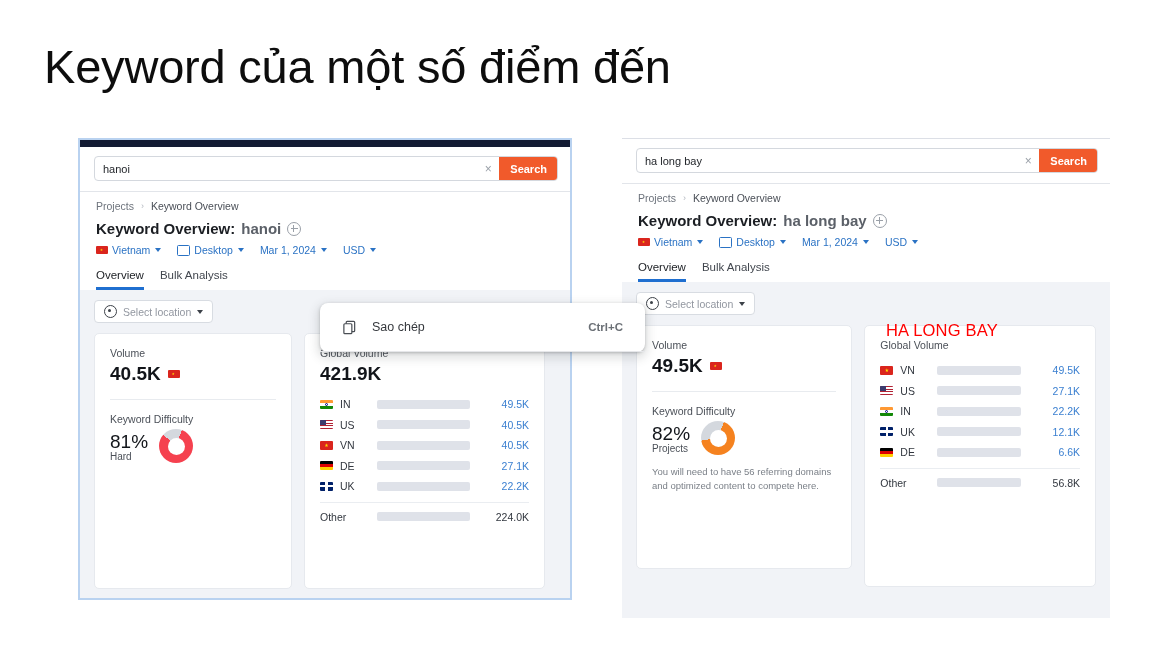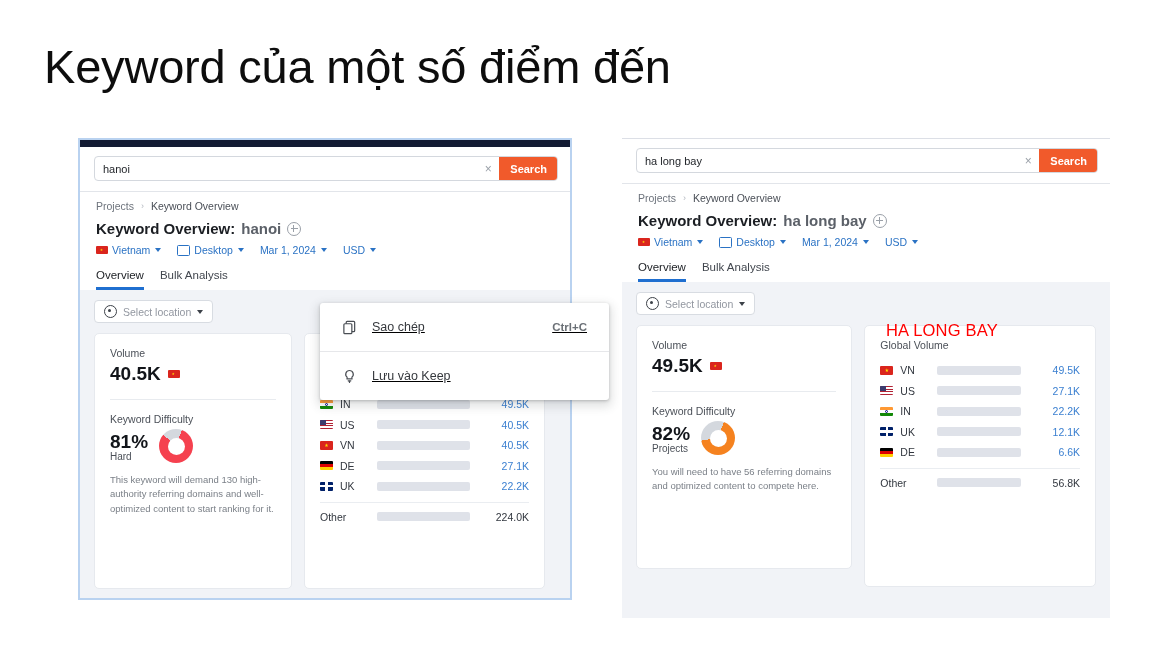--- a/index.html
+++ b/index.html
@@ -92,21 +92,21 @@
     border-right:3.5px solid transparent;border-top:4px solid #3c4148;}
 
   .cards{display:flex;gap:12px;margin-top:10px;align-items:flex-start;}
   .card{background:#fff;border:1px solid #e6e9ee;border-radius:5px;padding:13px 15px 16px 15px;}
 
   .card-label{font-size:10.5px;color:#4b5058;}
   .big-num{font-size:19px;font-weight:700;color:#12151a;margin-top:4px;display:flex;align-items:center;gap:7px;}
   .hr{height:1px;background:#e8ebef;margin:14px 0 13px 0;}
 
   .kd-row{display:flex;align-items:center;gap:11px;margin-top:4px;}
-  .kd-pct{font-size:19px;font-weight:700;color:#12151a;}
+  .kd-pct{font-size:19px;font-weight:400;color:#12151a;}
   .kd-word{font-size:10px;color:#4b5058;margin-top:-2px;}
   .donut{width:34px;height:34px;border-radius:50%;}
   .donut .hole{width:17px;height:17px;background:#fff;border-radius:50%;margin:8.5px auto 0 auto;}
   .kd-note{font-size:9.5px;color:#7b8088;line-height:1.5;margin-top:10px;}
 
   
   .gv-rows{margin-top:9px;}
   .gv-row{display:flex;align-items:center;height:20.5px;font-size:10.5px;}
   .gv-row .flag{width:13px;height:9px;border-radius:1px;margin-right:7px;flex:none;overflow:hidden;position:relative;}
   .gv-row .cc{width:26px;color:#32373f;flex:none;}
@@ -137,23 +137,23 @@
     clip-path:polygon(50% 0,61% 35%,98% 35%,68% 57%,79% 91%,50% 70%,21% 91%,32% 57%,2% 35%,39% 35%);}
 
   
   .annot{
     position:absolute;left:886px;top:321px;font-size:16.5px;color:#ff0000;
     letter-spacing:0.2px;white-space:nowrap;
   }
 
   
   .ctxmenu{
-    position:absolute;left:320px;top:303px;width:289px;background:#ffffff;
+    position:absolute;left:320px;top:303px;width:325px;background:#ffffff;
     box-shadow:0 1px 3px rgba(60,64,67,.3),0 4px 10px 3px rgba(60,64,67,.15);
-    border-radius:3px;z-index:50;text-decoration:underline;
+    border-radius:8px;z-index:50;
   }
   .ctx-item{display:flex;align-items:center;height:48px;padding:0 22px;font-size:12.5px;color:#35383d;}
   .ctx-item .ic{width:30px;display:flex;align-items:center;color:#4a4e54;}
   .ctx-item .lbl{flex:1;}
   .ctx-item .sc{color:#6b7076;font-size:11.5px;font-weight:700;}
   .ctx-div{height:1px;background:#e6e7ea;margin:0 0 0 0;}
 </style>
 </head>
 <body>
 
@@ -226,21 +226,20 @@
         <div class="card-label">Keyword Difficulty</div>
         <div class="kd-row">
           <div>
             <div class="kd-pct">81%</div>
             <div class="kd-word">Hard</div>
           </div>
           <div class="donut" id="donut-left" style="background: conic-gradient(from 20deg, rgb(245, 65, 79) 0deg, rgb(245, 65, 79) 291.6deg, rgb(212, 216, 222) 291.6deg, rgb(212, 216, 222) 360deg);">
               <div class="hole"></div>
             </div>
         </div>
-        <div class="kd-note">This keyword will demand 130 high-authority referring domains and well-optimized content to start ranking for it.</div>
       </div>
 
       <div class="card" style="width:241px;height:256px;box-sizing:border-box;padding-top:13px;">
         <div class="card-label">Global Volume</div>
         <div class="big-num">421.9K</div>
         <div class="gv-rows" id="gv-left">
             <div class="gv-row">
               <span class="flag f-in"></span>
               <span class="cc">IN</span>
               <span class="track"><span class="fill" style="width:16%"></span></span>
@@ -408,24 +407,13 @@
     <span class="ic">
       <svg width="15" height="15" viewBox="0 0 16 16">
           <rect x="4.5" y="1.5" width="9" height="11" rx="1" fill="none" stroke="#4a4e54" stroke-width="1.3"></rect>
           <rect x="2" y="4" width="8.5" height="10.5" rx="1" fill="#fff" stroke="#4a4e54" stroke-width="1.3"></rect>
         </svg>
     </span>
     <span class="lbl">Sao chép</span>
     <span class="sc">Ctrl+C</span>
   </div>
   <div class="ctx-div"></div>
-  <div class="ctx-item">
-    <span class="ic">
-      <svg width="15" height="15" viewBox="0 0 16 16">
-          <path d="M8 1.6a4 4 0 0 0-2.6 7.05V10.6h5.2V8.65A4 4 0 0 0 8 1.6z" fill="none" stroke="#4a4e54" stroke-width="1.3"></path>
-          <path d="M6.6 12.6h2.8" stroke="#4a4e54" stroke-width="1.3" stroke-linecap="round"></path>
-          <path d="M8 13.1v1.3" stroke="#4a4e54" stroke-width="1.3" stroke-linecap="round"></path>
-        </svg>
-    </span>
-    <span class="lbl">Lưu vào Keep</span>
-    <span class="sc"></span>
-  </div>
 </div>
 
 </body></html>

